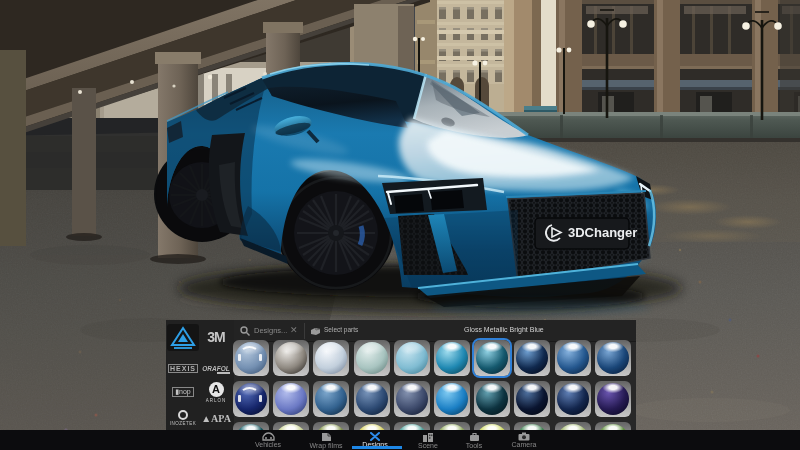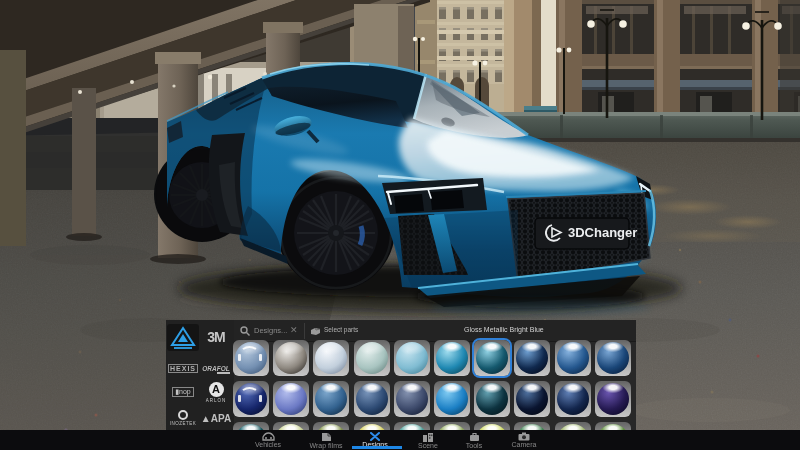--- a/index.html
+++ b/index.html
@@ -452,21 +452,21 @@
           <span style="font-size:7px;color:#c4c4c4;border:1px solid #888;padding:0 2px;">▮nop</span>
         </div>
     <div class="lcell" style="left:36px;top:60px;width:28px;height:24px;">
       <div style="width:15px;height:15px;border-radius:50%;background:#e6e6e6;color:#111;font-size:11px;font-weight:bold;text-align:center;line-height:15px;margin:0 auto;">A</div>
       <div style="font-size:4.5px;color:#cccccc;text-align:center;letter-spacing:1px;margin-top:1px;">ARLON</div>
     </div>
     <div class="lcell" style="left:2px;top:88px;width:30px;height:20px;">
       <div style="width:10px;height:10px;border-radius:50%;border:2px solid #d8d8d8;margin:0 auto;"></div>
       <div style="font-size:4.5px;color:#c0c0c0;text-align:center;letter-spacing:0.5px;margin-top:1px;">INOZETEK</div>
     </div>
-    <div class="lcell" style="left:36px;top:88px;width:28px;height:20px;">
+    <div class="lcell" style="left:36px;top:88px;width:28px;height:20px;font-family:Liberation Serif, serif;">
       <span style="font-size:10px;font-weight:bold;color:#c0c0c0;">▲APA</span>
     </div>
   </div>
   <div id="searchbar">
     <svg width="10" height="10" viewBox="0 0 10 10" style="position:absolute;left:6px;top:6px;">
           <circle cx="4" cy="4" r="3" fill="none" stroke="#9a9a9a" stroke-width="1.4"></circle>
           <line x1="6.5" y1="6.5" x2="9.5" y2="9.5" stroke="#9a9a9a" stroke-width="1.4"></line>
         </svg>
     <span style="position:absolute;left:20px;top:6px;color:#8a8a8a;font-size:7.5px;">Designs...</span>
     <span style="position:absolute;left:56px;top:5px;color:#7a7a7a;font-size:9px;">✕</span>

